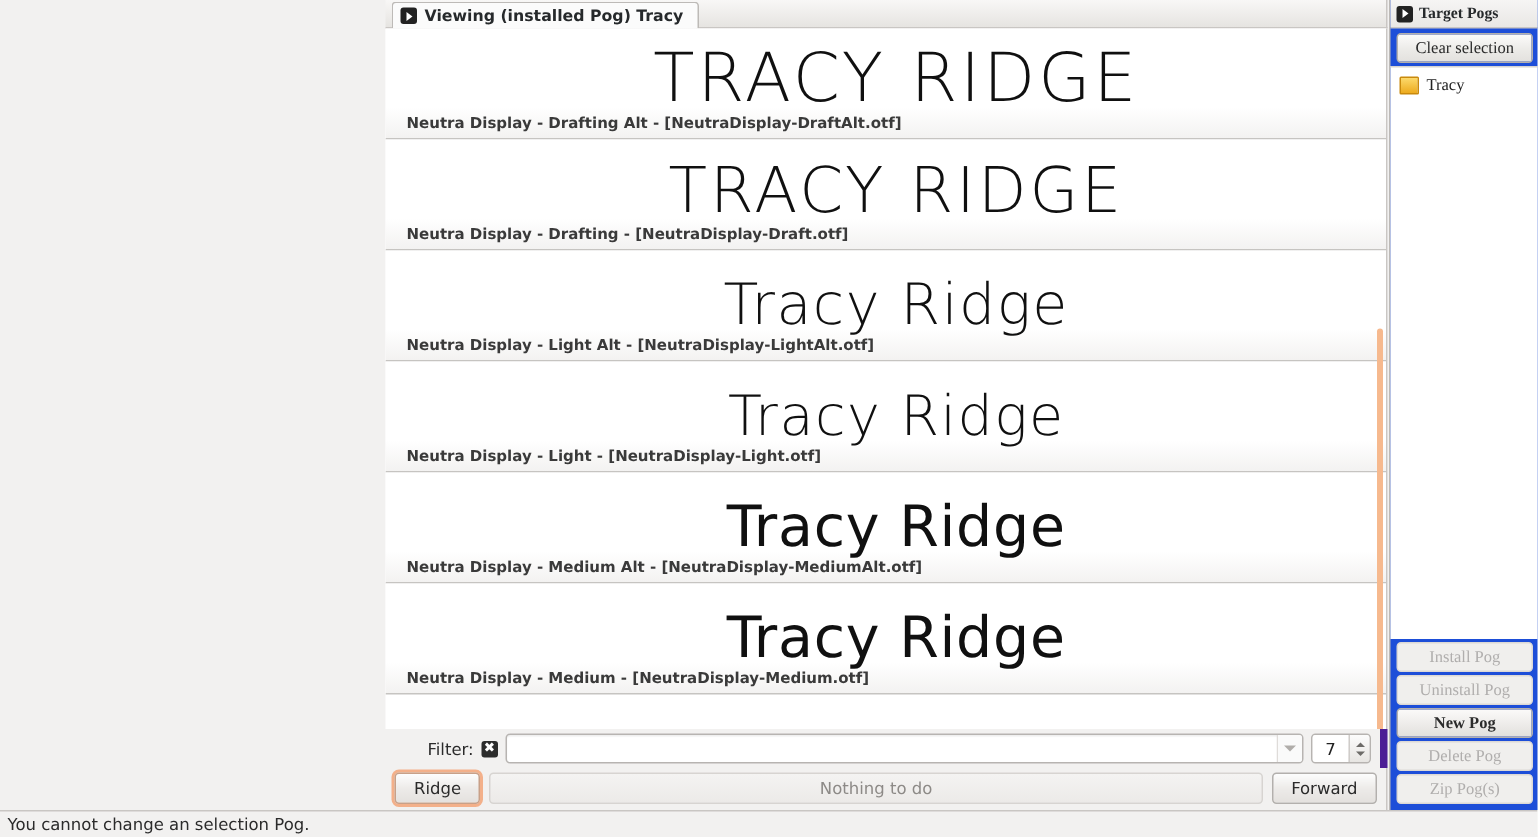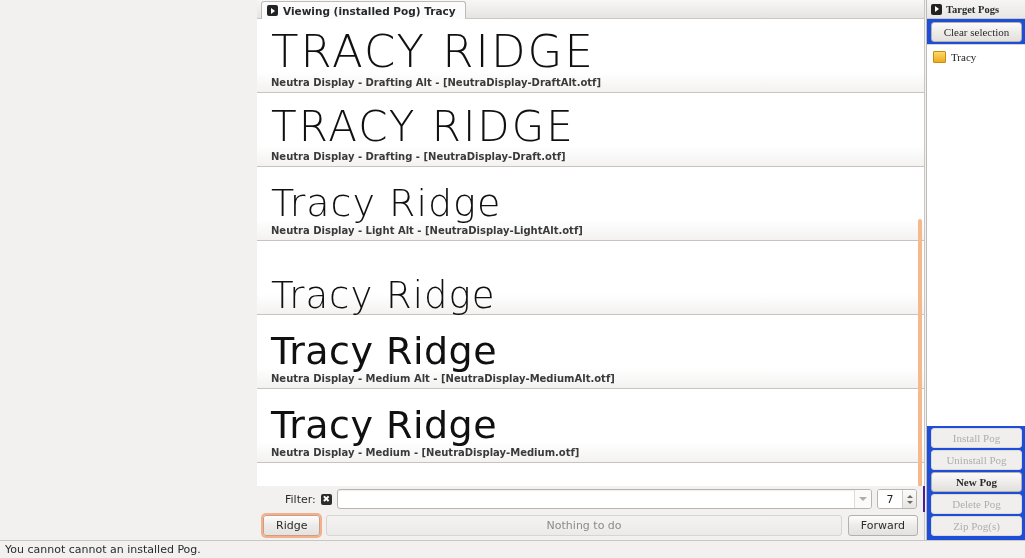--- a/index.html
+++ b/index.html
@@ -95,38 +95,38 @@
     position:relative;background:#fff;
     border-bottom:1px solid #c6c4c1;
     box-sizing:border-box;
     padding:0 0 0 14px;
     display:flex;flex-direction:column;justify-content:flex-end;
     background:linear-gradient(to bottom,#ffffff 0%,#ffffff 72%,#f3f2f1 100%);
   }
   .sample{
     color:#101010;line-height:1;white-space:nowrap;
     font-family:"DejaVu Sans","Liberation Sans",sans-serif;
-    font-weight:300;letter-spacing:1px;
+    font-weight:300;letter-spacing:1px;text-align:center;
   }
   .meta{
     font-size:10px;color:#3a3a3a;font-weight:bold;
     padding:3px 0 4px 0;white-space:nowrap;
     letter-spacing:0px;
   }
   .fontrow.clipped{padding-top:0;}
   .vscroll{
     position:absolute;right:2px;top:200px;width:4px;height:290px;
     background:#f6b98e;border-radius:2px;
   }
 
   
   .filterbar{
     height:26px;display:flex;align-items:center;gap:5px;
     padding:0 6px 0 28px;background:#f2f1f0;
-    border-right:2px solid #4c1d95;
+    border-right:5px solid #4c1d95;
   }
   .filter-label{font-size:11px;color:#2b2b2b;}
   .clear-ico{
     width:11px;height:11px;border-radius:2px;background:#2c2c2c;
     display:inline-flex;align-items:center;justify-content:center;
     color:#fff;font-size:9px;line-height:1;font-weight:bold;flex:0 0 auto;
   }
   .combo{
     flex:1;display:flex;align-items:stretch;height:18px;
     border:1px solid #b7b4b1;border-radius:3px;background:#fff;
@@ -235,20 +235,21 @@
         <div class="meta">Neutra Display - Drafting - [NeutraDisplay-Draft.otf]</div>
       </div>
 
       <div class="fontrow" style="height:74px;">
         <div class="sample" style="font-size:38px;font-weight:200;letter-spacing:1px;">Tracy Ridge</div>
         <div class="meta">Neutra Display - Light Alt - [NeutraDisplay-LightAlt.otf]</div>
       </div>
 
       <div class="fontrow" style="height:74px;">
         <div class="sample" style="font-size:37px;font-weight:200;letter-spacing:1px;">Tracy Ridge</div>
+        <div class="meta">Neutra Display - Light - [NeutraDisplay-Light.otf]</div>
       </div>
 
       <div class="fontrow" style="height:74px;">
         <div class="sample" style="font-size:38px;font-weight:400;letter-spacing:0.5px;">Tracy Ridge</div>
         <div class="meta">Neutra Display - Medium Alt - [NeutraDisplay-MediumAlt.otf]</div>
       </div>
 
       <div class="fontrow" style="height:74px;">
         <div class="sample" style="font-size:38px;font-weight:400;letter-spacing:0.5px;">Tracy Ridge</div>
         <div class="meta">Neutra Display - Medium - [NeutraDisplay-Medium.otf]</div>
@@ -300,16 +301,16 @@
     <div class="rbtns">
       <div class="rbtn disabled">Install Pog</div>
       <div class="rbtn disabled">Uninstall Pog</div>
       <div class="rbtn strong">New Pog</div>
       <div class="rbtn disabled">Delete Pog</div>
       <div class="rbtn disabled">Zip Pog(s)</div>
     </div>
   </div>
 
   <div id="status">
-    <span>You cannot cannot an installed Pog.</span>
+    <span>You cannot change an selection Pog.</span>
   </div>
 
 </div>
 
 </body></html>

